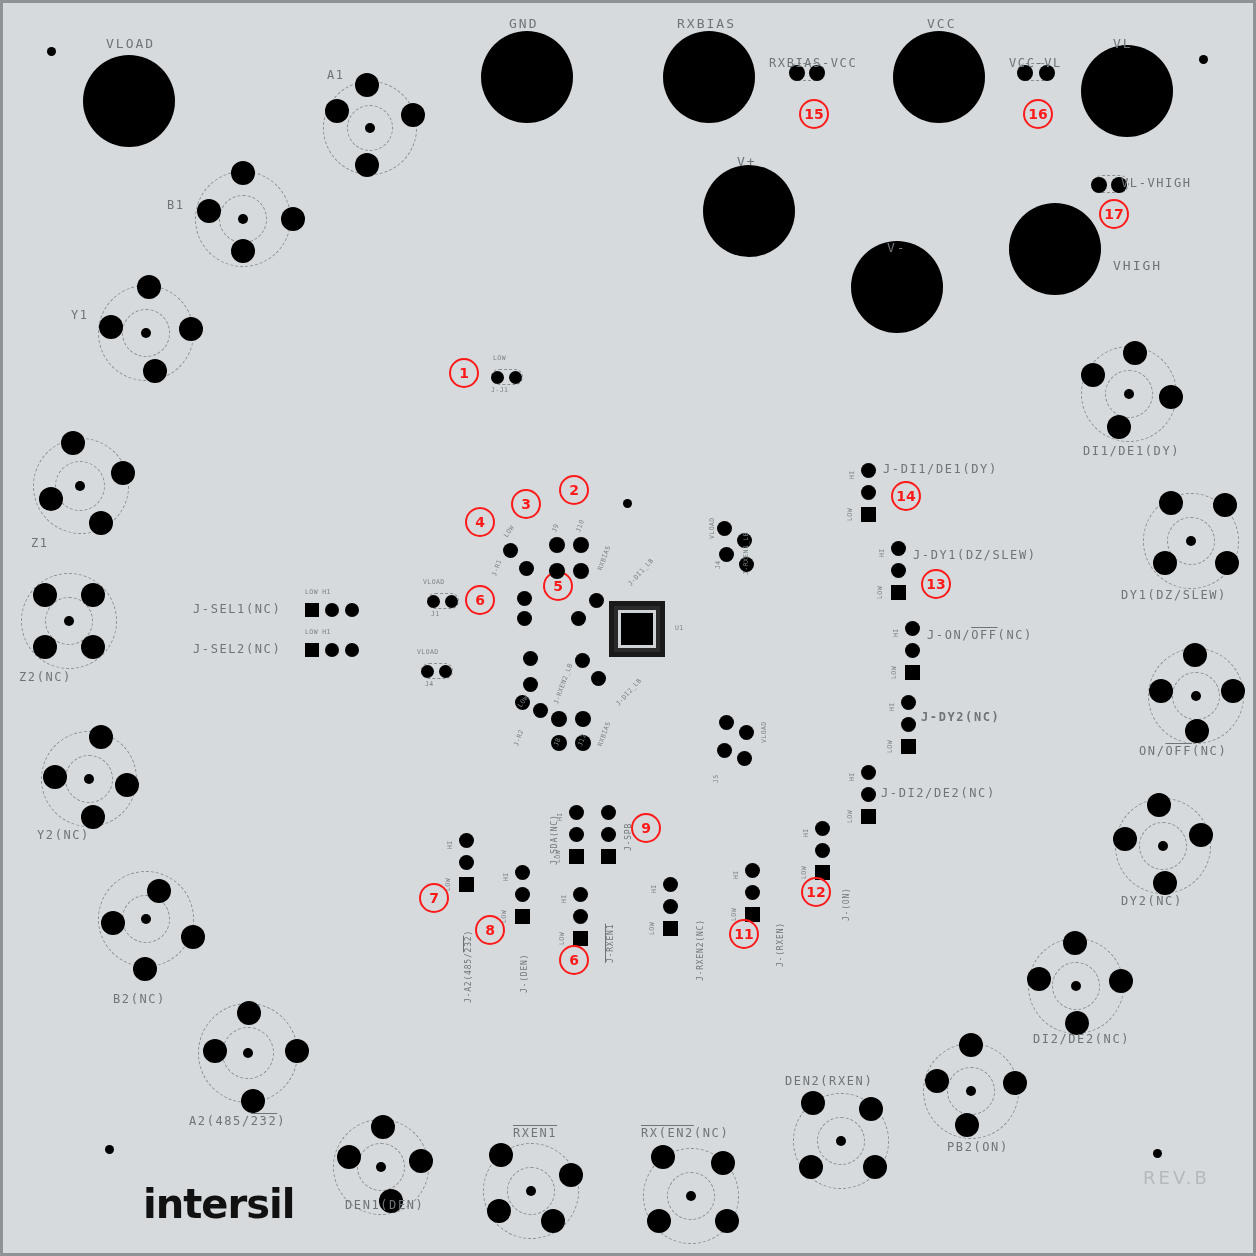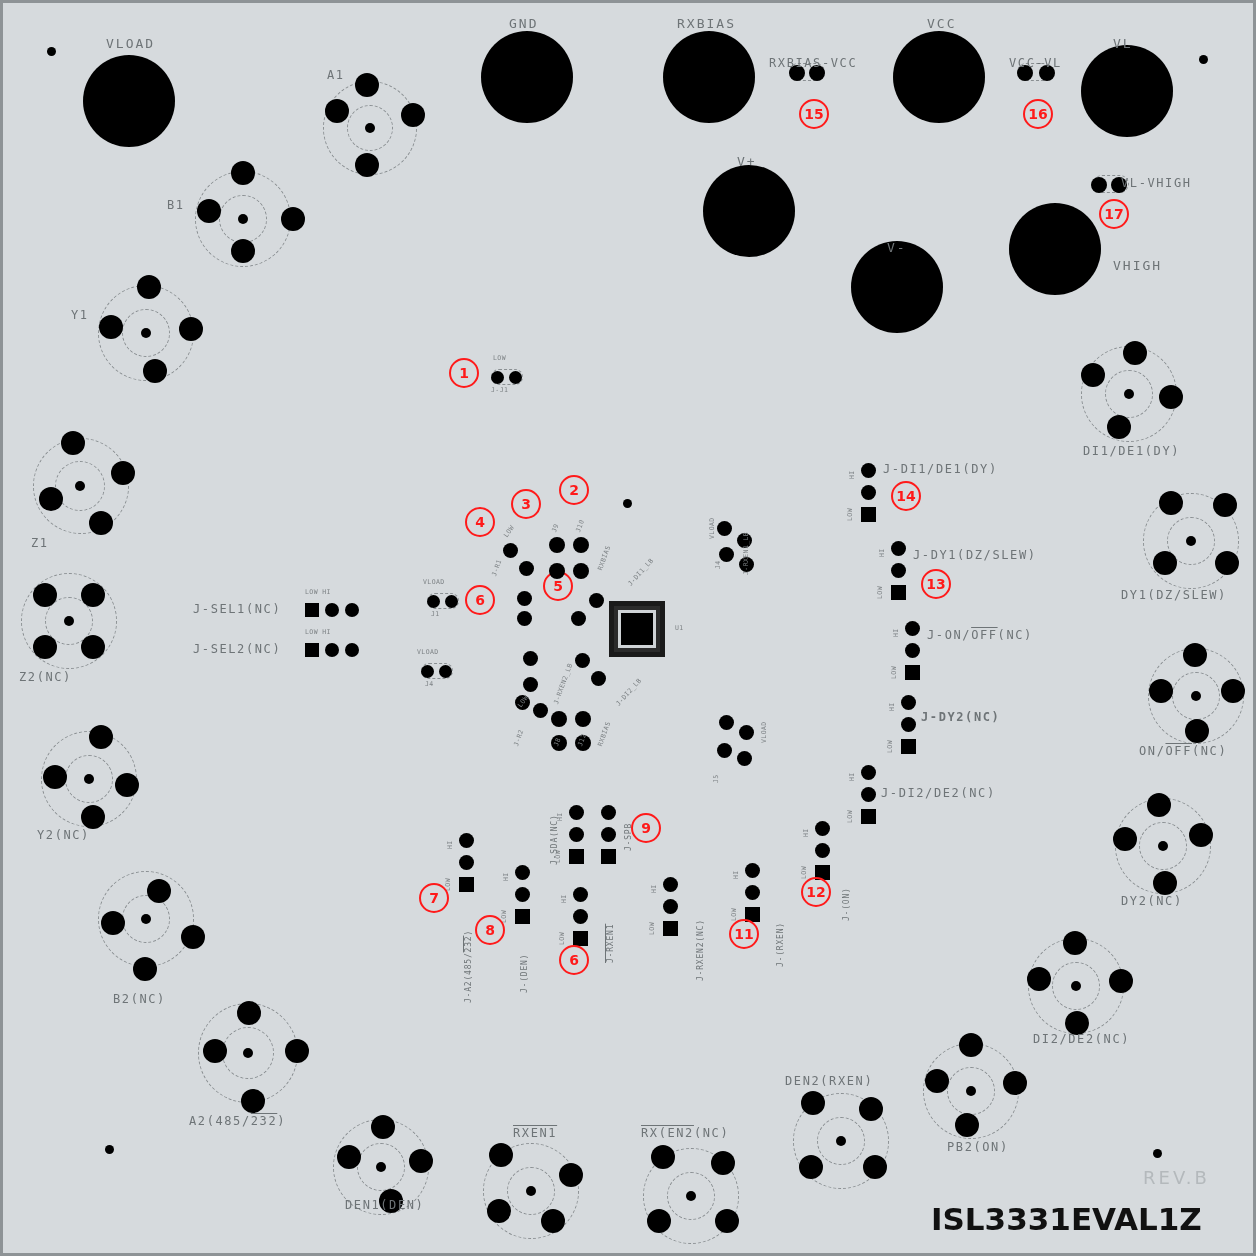--- a/index.html
+++ b/index.html
@@ -577,16 +577,16 @@
   <div class="lbl micro" style="left:758px;top:740px;transform:rotate(-90deg);">VLOAD</div>
   <div class="lbl micro" style="left:710px;top:780px;transform:rotate(-90deg);">J5</div>
 
   <div class="qfn" style="left:606px;top:598px;width:56px;height:56px;">
     <div class="core">
       <div class="core2"></div>
     </div>
   </div>
   <div class="lbl micro" style="left:672px;top:622px;">U1</div>
 
-  <div id="partno" style="left:928px;top:1198px;">ISL3331EVAL1Z</div>
+  <div id="brand" style="left:140px;top:1178px;">intersil</div>
   <div id="rev" style="left:1140px;top:1164px;">REV.B</div>
 
 </div>
 
 </body></html>

